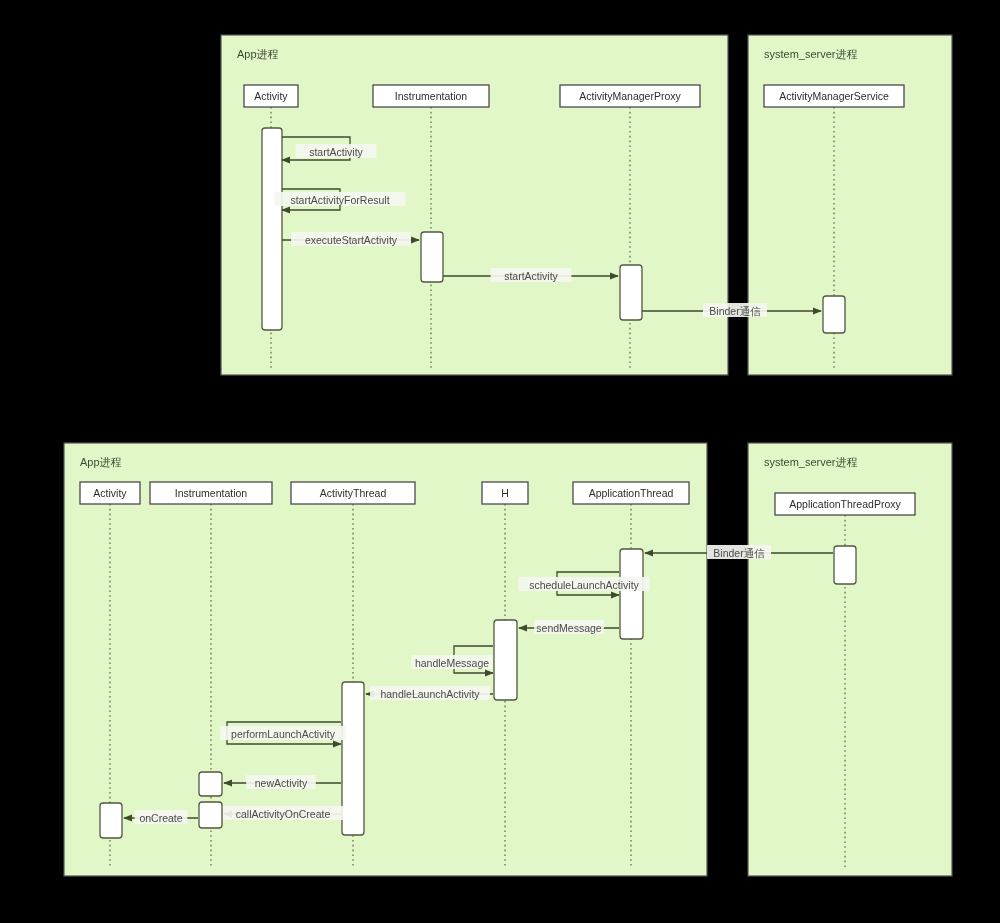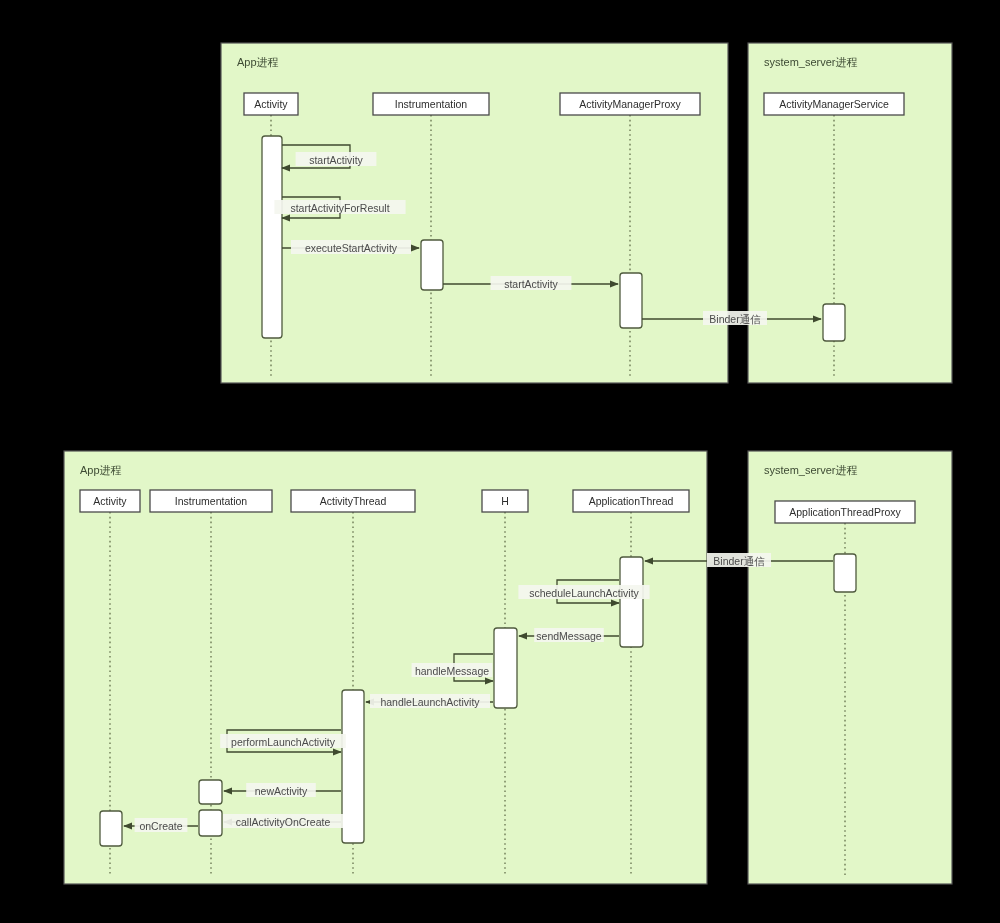--- a/index.html
+++ b/index.html
@@ -1,20 +1,20 @@
 <!DOCTYPE html>
 <html><head>
 <meta charset="utf-8">
 <style>
   html,body{margin:0;padding:0;background:#000;}
   body{
     width:1000px;height:923px;position:relative;overflow:hidden;
     font-family:"Liberation Sans","DejaVu Sans",sans-serif;
   }
-  #stage{position:absolute;left:0;top:8px;width:1000px;height:689px;}
+  #stage{position:absolute;left:0;top:0;width:1000px;height:689px;}
   svg#canvas{position:absolute;left:0;top:0;width:1000px;height:923px;}
 
   
   .panel-rect{fill:#e2f7c8;stroke:#555555;stroke-width:1.2;}
   .panel-title{font-size:11px;fill:#3d4a33;}
 
   
   .head-rect{fill:#ffffff;stroke:#4a4a4a;stroke-width:1.3;}
   .head-label{font-size:10.5px;fill:#2d2d2d;text-anchor:middle;}
 

